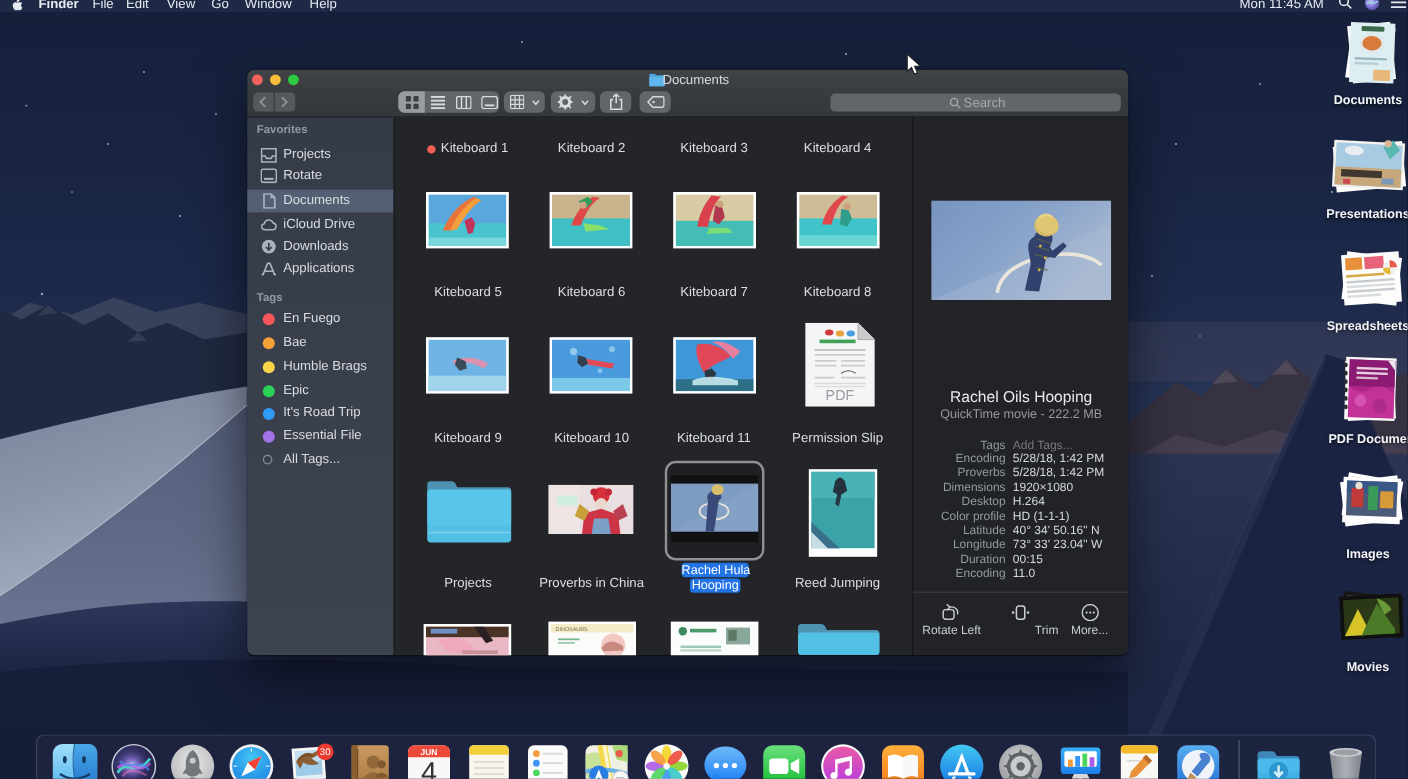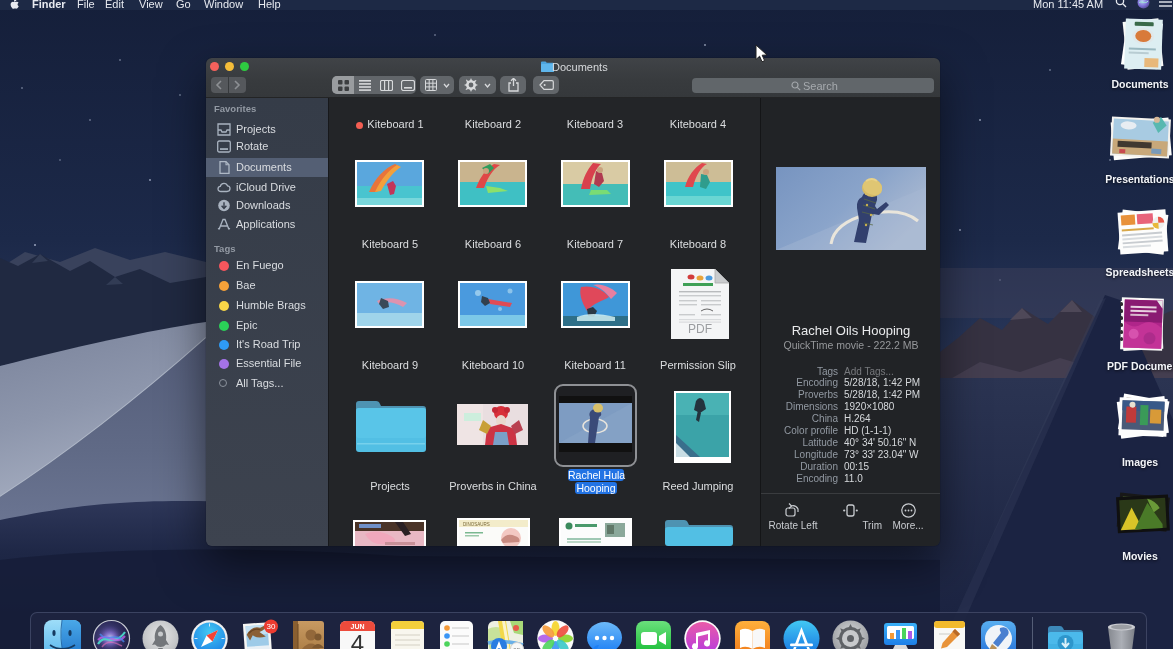--- a/index.html
+++ b/index.html
@@ -682,21 +682,21 @@
         </div>
       <div class="mrow" style="top:291.2px">
           <span class="mlab">Proverbs</span>
           <span class="mval">5/28/18, 1:42 PM</span>
         </div>
       <div class="mrow" style="top:303.3px">
           <span class="mlab">Dimensions</span>
           <span class="mval">1920×1080</span>
         </div>
       <div class="mrow" style="top:315.3px">
-          <span class="mlab">China</span>
+          <span class="mlab">Desktop</span>
           <span class="mval">H.264</span>
         </div>
       <div class="mrow" style="top:327.1px">
           <span class="mlab">Color profile</span>
           <span class="mval">HD (1-1-1)</span>
         </div>
       <div class="mrow" style="top:339.2px">
           <span class="mlab">Latitude</span>
           <span class="mval">40° 34' 50.16" N</span>
         </div>

